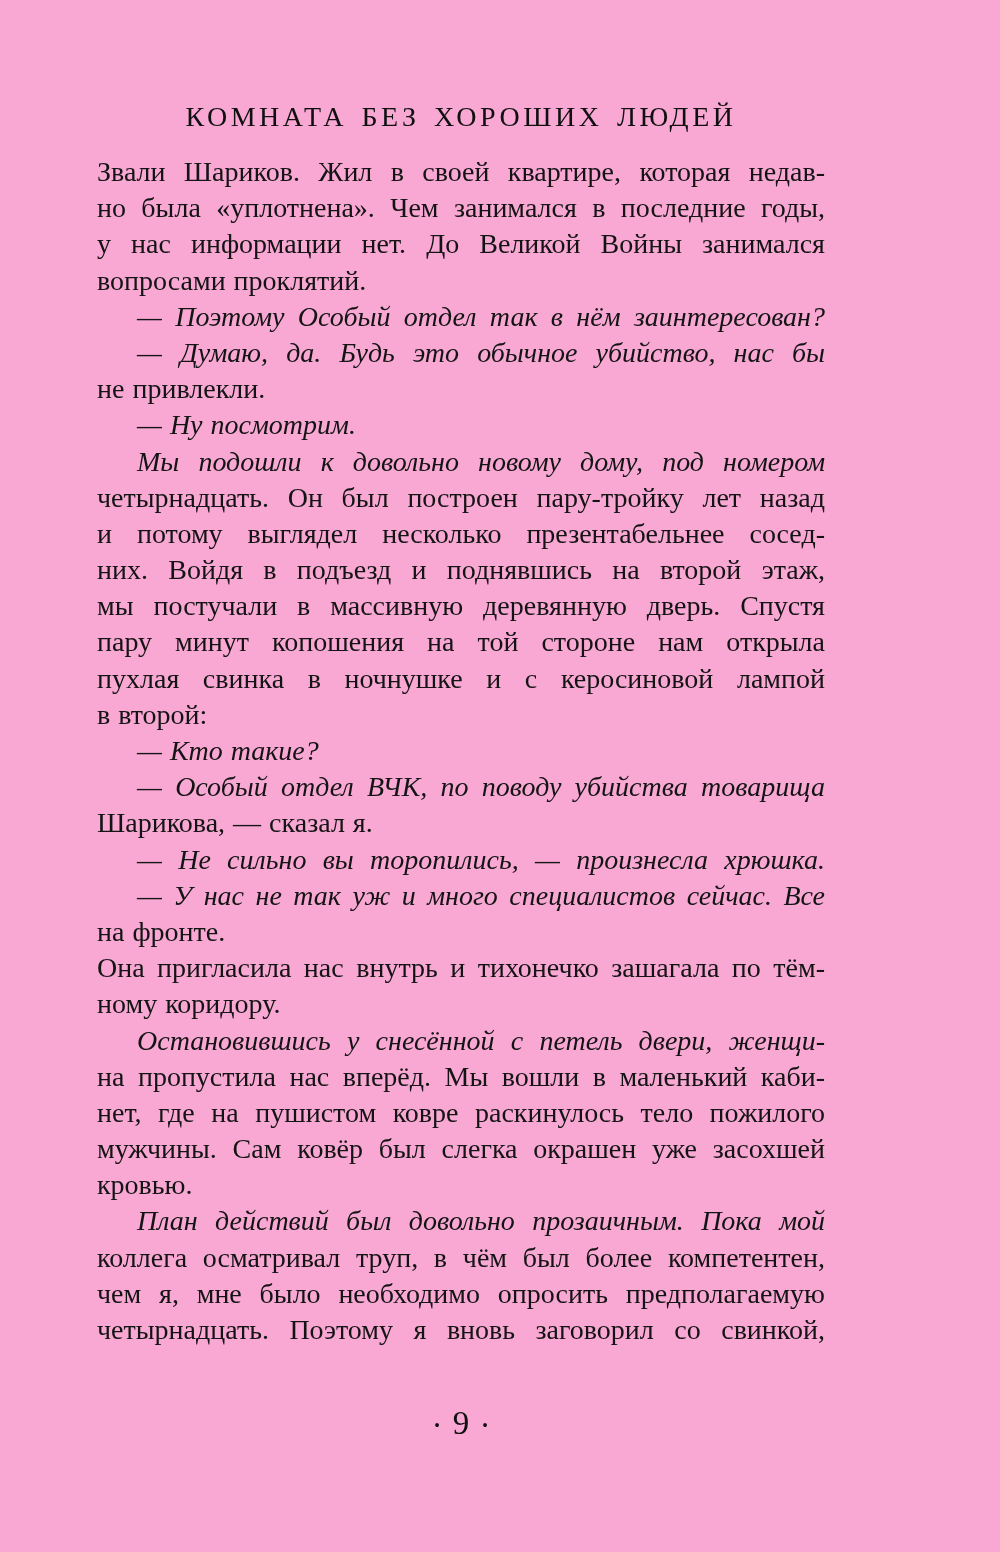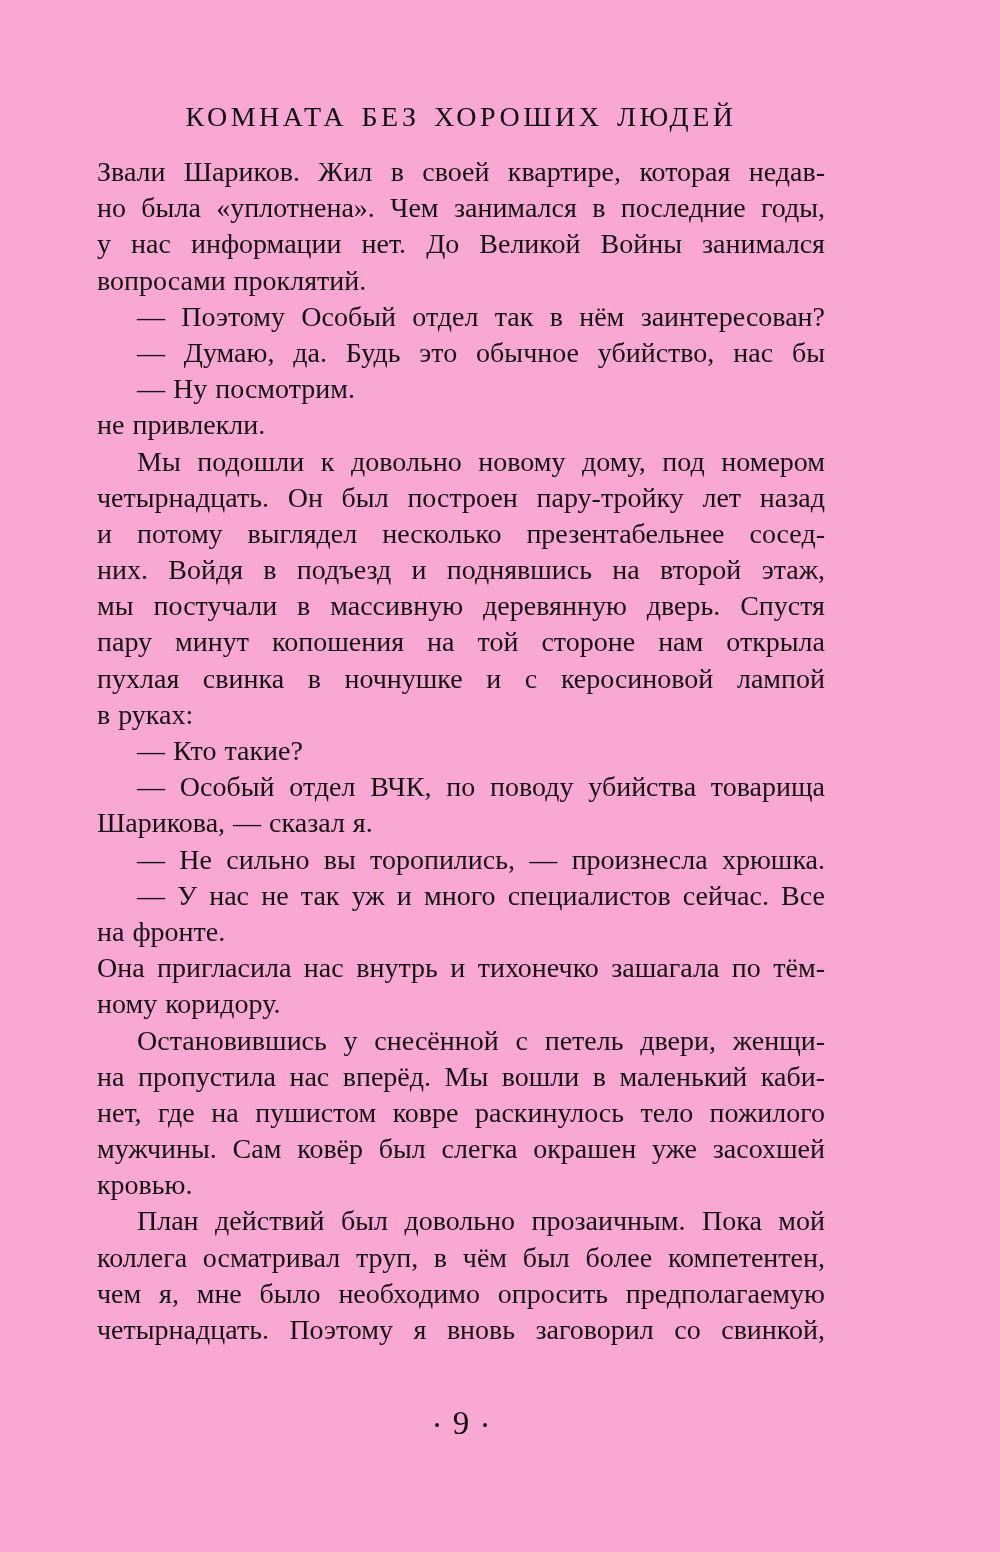--- a/index.html
+++ b/index.html
@@ -43,20 +43,21 @@
     overflow: hidden;
     text-align: left;
     word-spacing: 1px;
   }
   .line.j {
     text-align: justify;
     text-align-last: justify;
   }
   .line.ind {
     padding-left: 40px;
+    font-style: italic;
   }
   .page-number {
     position: absolute;
     top: 1402px;
     left: 97px;
     width: 728px;
     height: 42px;
     display: flex;
     align-items: center;
     justify-content: center;
@@ -81,30 +82,30 @@
 
   <div class="running-head">КОМНАТА БЕЗ ХОРОШИХ ЛЮДЕЙ</div>
 
   <div class="text-block" id="text-block">
       <div class="line j">Звали Шариков. Жил в своей квартире, которая недав-</div>
       <div class="line j">но была «уплотнена». Чем занимался в последние годы,</div>
       <div class="line j">у нас информации нет. До Великой Войны занимался</div>
       <div class="line">вопросами проклятий.</div>
       <div class="line j ind">— Поэтому Особый отдел так в нём заинтересован?</div>
       <div class="line j ind">— Думаю, да. Будь это обычное убийство, нас бы</div>
+      <div class="line">не привлекли.</div>
       <div class="line ind">— Ну посмотрим.</div>
-      <div class="line">не привлекли.</div>
       <div class="line j ind">Мы подошли к довольно новому дому, под номером</div>
       <div class="line j">четырнадцать. Он был построен пару-тройку лет назад</div>
       <div class="line j">и потому выглядел несколько презентабельнее сосед-</div>
       <div class="line j">них. Войдя в подъезд и поднявшись на второй этаж,</div>
       <div class="line j">мы постучали в массивную деревянную дверь. Спустя</div>
       <div class="line j">пару минут копошения на той стороне нам открыла</div>
       <div class="line j">пухлая свинка в ночнушке и с керосиновой лампой</div>
-      <div class="line">в руках:</div>
+      <div class="line">в второй:</div>
       <div class="line ind">— Кто такие?</div>
       <div class="line j ind">— Особый отдел ВЧК, по поводу убийства товарища</div>
       <div class="line">Шарикова, — сказал я.</div>
       <div class="line j ind">— Не сильно вы торопились, — произнесла хрюшка.</div>
       <div class="line j ind">— У нас не так уж и много специалистов сейчас. Все</div>
       <div class="line">на фронте.</div>
       <div class="line j">Она пригласила нас внутрь и тихонечко зашагала по тём-</div>
       <div class="line">ному коридору.</div>
       <div class="line j ind">Остановившись у снесённой с петель двери, женщи-</div>
       <div class="line j">на пропустила нас вперёд. Мы вошли в маленький каби-</div>

